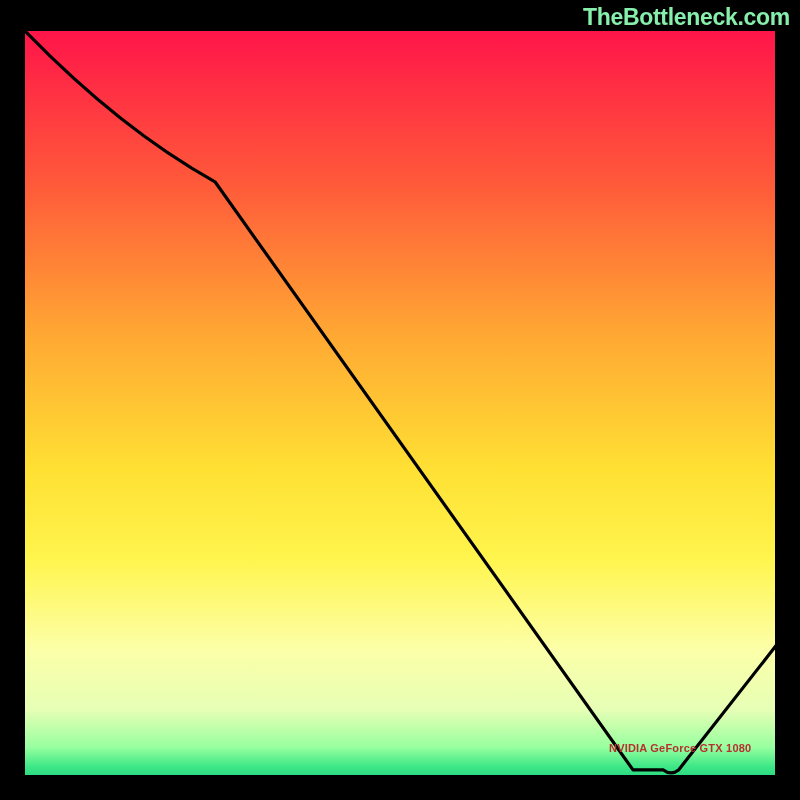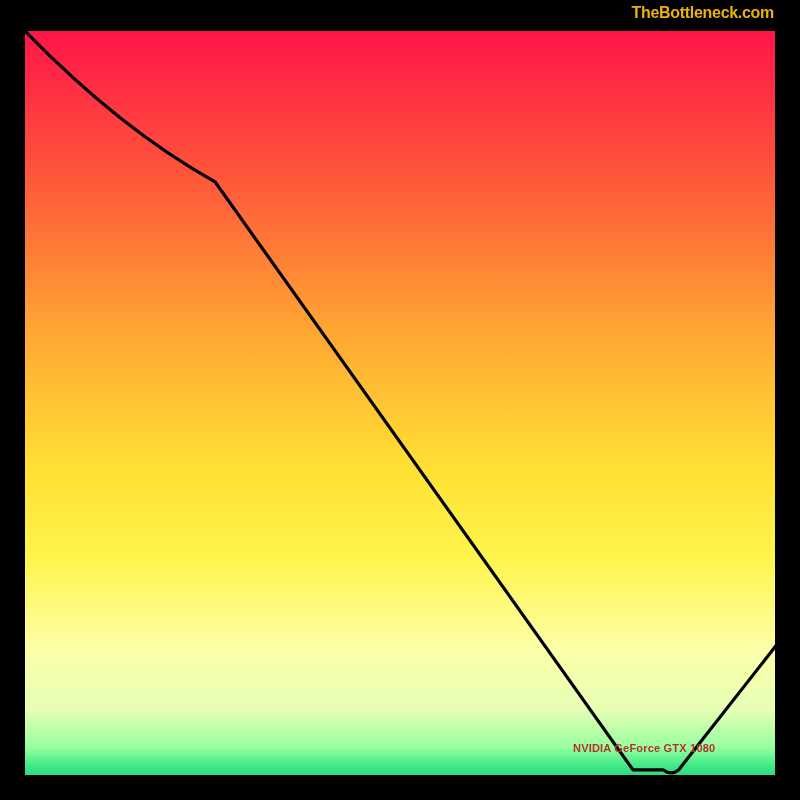--- a/index.html
+++ b/index.html
@@ -12,23 +12,23 @@
     overflow: hidden;
   }
   .stage {
     position: relative;
     width: 800px;
     height: 800px;
   }
   .watermark {
     position: absolute;
     top: 4px;
-    right: 26px;
-    color: #eab308;
-    font-size: 16px;
+    right: 10px;
+    color: #86efac;
+    font-size: 23px;
     font-weight: bold;
     letter-spacing: -0.3px;
     user-select: none;
   }
   .plot-frame {
     position: absolute;
     left: 20px;
     top: 26px;
     width: 760px;
     height: 754px;
@@ -85,16 +85,16 @@
             <stop offset="100.00%" stop-color="#18cc7a"></stop>
           </linearGradient>
       </defs>
       <rect x="0" y="0" width="760" height="754" fill="url(#bg-grad)"></rect>
     </svg>
 
     <svg class="curve" viewBox="0 0 760 754" preserveAspectRatio="none">
       <path id="curve-path" d="M 0.0 0.0 Q 95.0 98.0 190.0 150.8 L 608.0 738.9 L 638.4 738.9 Q 646.0 744.9 653.6 738.9 L 760.0 603.2" stroke="#000000" stroke-width="3.2" fill="none" stroke-linejoin="round" stroke-linecap="round"></path>
     </svg>
 
-    <div class="annotation" style="left: 548px; top: 711px;">NVIDIA GeForce GTX 1080</div>
+    <div class="annotation" style="left: 584px; top: 711px;">NVIDIA GeForce GTX 1080</div>
 
   </div>
 </div>
 
 </body></html>

